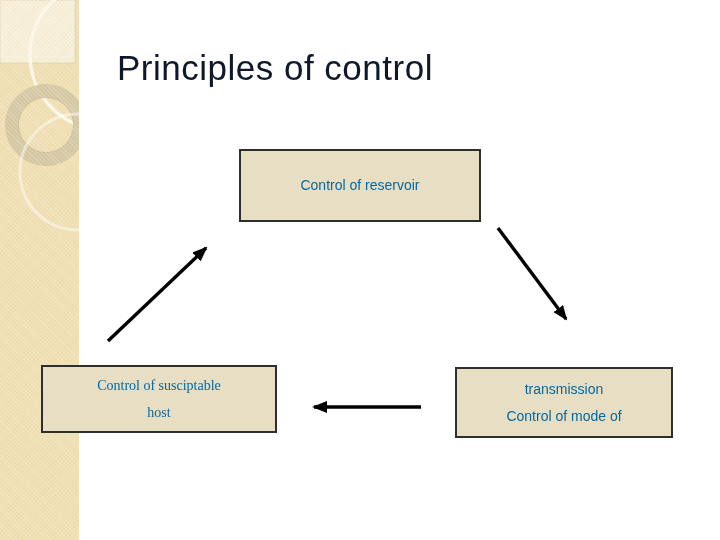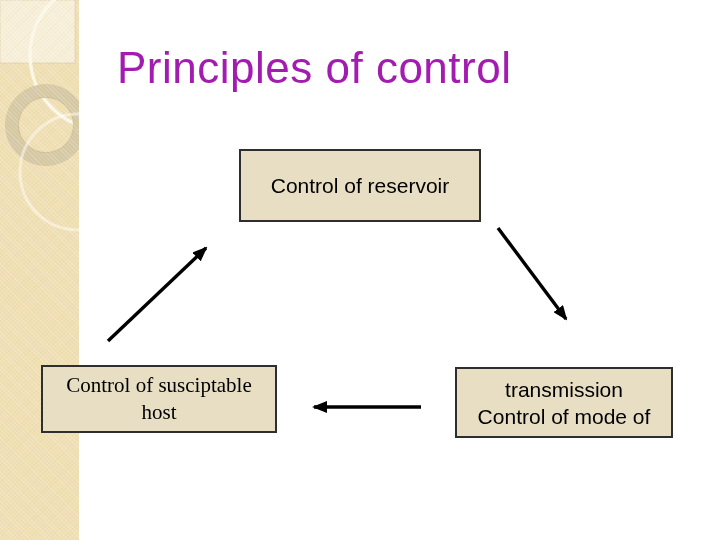--- a/index.html
+++ b/index.html
@@ -13,33 +13,33 @@
   }
   .band-texture {
     position:absolute; left:0; top:0; width:79px; height:540px;
     background:
       repeating-linear-gradient(45deg, rgba(255,255,255,0.18) 0 1px, transparent 1px 3px),
       repeating-linear-gradient(-45deg, rgba(214,190,130,0.10) 0 1px, transparent 1px 3px);
     pointer-events:none;
   }
   .slide-title {
     position:absolute; left:117px; top:49px;
-    font-size:44px; line-height:38px; font-weight:400;
-    color:#a21caf; letter-spacing:0.5px;
+    font-size:35px; line-height:38px; font-weight:400;
+    color:#0f172a; letter-spacing:0.5px;
     white-space:nowrap;
   }
   .node {
     position:absolute;
     background:#E7DEC3;
     border:2px solid #2E2E2E;
     box-sizing:border-box;
     display:flex; flex-direction:column;
     align-items:center; justify-content:center;
-    font-size:21px; line-height:27px;
-    color:#000000; text-align:center;
+    font-size:14px; line-height:27px;
+    color:#0369a1; text-align:center;
   }
   .node .line { display:block; white-space:nowrap; }
   #node-reservoir     { left:239px; top:149px; width:242px; height:73px; }
   #node-host          { left:41px;  top:365px; width:236px; height:68px;font-family:Liberation Serif, serif; }
   #node-transmission  { left:455px; top:367px; width:218px; height:71px; }
   svg.arrows {
     position:absolute; left:0; top:0; width:720px; height:540px;
     pointer-events:none;
   }
 </style>

